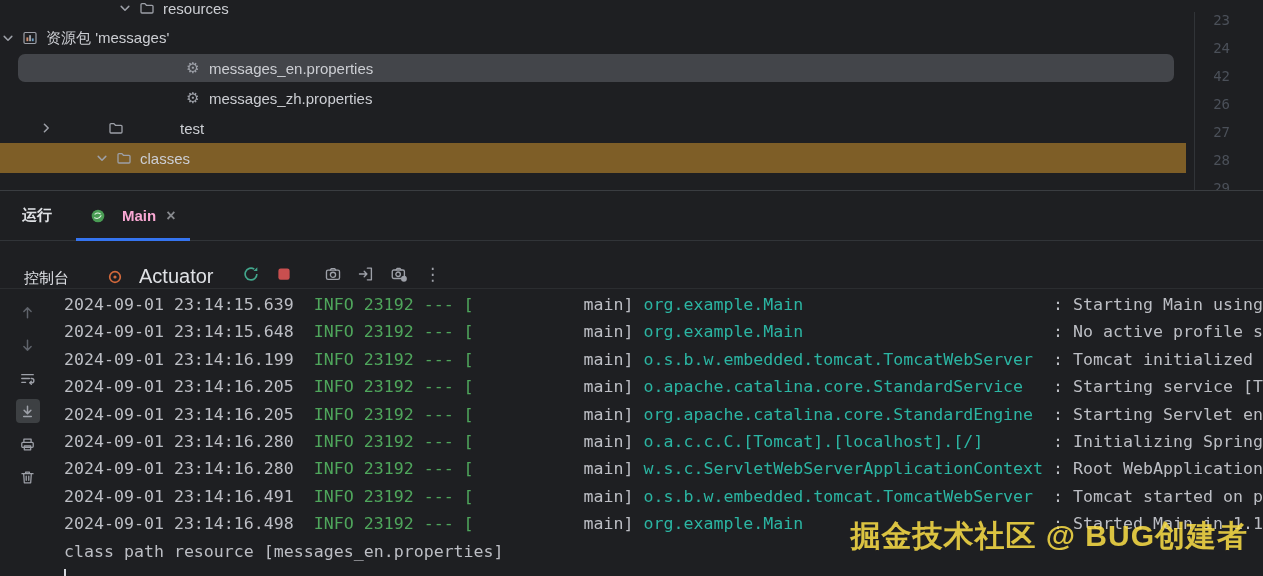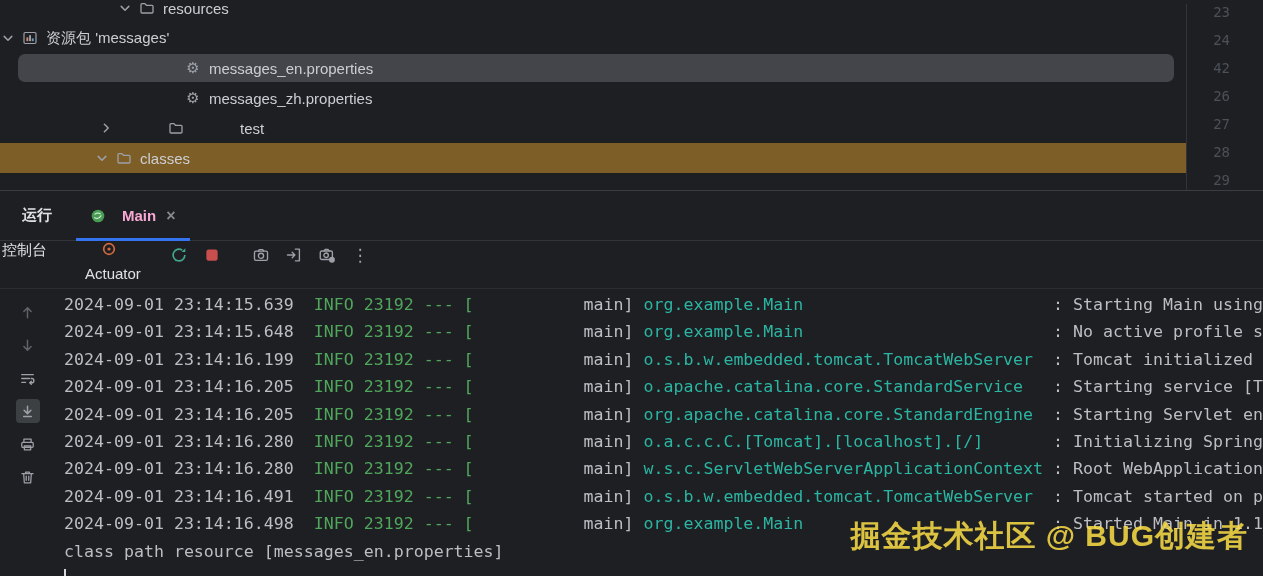--- a/index.html
+++ b/index.html
@@ -12,36 +12,36 @@
   .tree{position:absolute;top:0;left:0;right:77px;bottom:0;overflow:hidden;}
   .tree-rows{margin-top:-7px;}
   .tree-row{height:30px;display:flex;align-items:center;position:relative;z-index:0;cursor:default;}
   .tree-row.sel-amber{background:var(--sel-amber,#7e5e27);}
   .tree-row.sel-gray::before{content:"";position:absolute;left:18px;right:12px;top:1px;bottom:1px;
       background:var(--sel-gray,#43454a);border-radius:7px;z-index:-1;}
   .chevron{width:22px;height:16px;display:inline-flex;align-items:center;flex-shrink:0;color:#9da0a8;}
   .t-icon{width:16px;height:16px;margin-right:8px;display:inline-flex;align-items:center;justify-content:center;flex-shrink:0;}
   .t-label{font-size:15px;color:#ccced3;white-space:nowrap;}
   .gear{font-size:15px;color:#9da0a8;line-height:1;font-family:"DejaVu Sans",sans-serif;}
-  .gutter{position:absolute;top:4px;right:0;width:77px;height:100%;border-left:1px solid #313438;}
+  .gutter{position:absolute;top:12px;right:0;width:69px;height:100%;border-left:1px solid #313438;}
   .gutter-nums{margin-top:-6px;padding-right:33px;text-align:right;font-family:"DejaVu Sans Mono",monospace;
       font-size:14px;line-height:28px;color:var(--linenum,#4b5059);}
 
   
   .run-panel{position:absolute;top:190px;left:0;right:0;bottom:0;border-top:1px solid #3a3d41;background:var(--bg,#1e1f22);}
   .tab-row{height:50px;display:flex;align-items:stretch;padding-left:22px;border-bottom:1px solid #313438;font-weight:bold;}
   .panel-label{align-self:center;font-size:15px;margin-right:24px;color:#dfe1e5;}
   .run-tab{display:flex;align-items:center;gap:8px;padding:0 14px;position:relative;cursor:default;}
   .run-tab.active::after{content:"";position:absolute;left:0;right:0;bottom:-1px;height:3px;background:var(--accent,#3574f0);}
   .run-tab .tab-label{font-size:15px;color:#f9a8d4;}
   .tab-close{color:#87898e;font-size:16px;margin-left:2px;cursor:pointer;}
 
-  .toolbar-row{height:48px;display:flex;align-items:flex-start;padding-left:2px;border-bottom:1px solid #2b2d30;}
+  .toolbar-row{height:48px;display:flex;align-items:flex-end;padding-left:24px;border-bottom:1px solid #2b2d30;}
   .console-tab{font-size:15px;margin-right:38px;color:#dfe1e5;cursor:pointer;}
-  .actuator-tab{display:flex;align-items:center;gap:8px;font-size:15px;margin-right:24px;color:#dfe1e5;cursor:pointer;flex-direction:column;}
+  .actuator-tab{display:flex;align-items:center;gap:8px;font-size:20px;margin-right:24px;color:#dfe1e5;cursor:pointer;}
   .toolbar-actions{display:flex;align-items:center;}
   .tb-btn{width:28px;height:28px;display:flex;align-items:center;justify-content:center;border-radius:4px;
       margin-right:5px;color:#9da0a8;cursor:pointer;}
   .tb-btn.gap-left{margin-left:16px;}
   .kebab{font-size:17px;color:#9da0a8;line-height:1;font-family:"DejaVu Sans",sans-serif;}
 
   
   .console-area{position:absolute;top:98px;left:0;right:0;bottom:0;}
   .left-strip{position:absolute;top:0;left:0;width:55px;bottom:0;display:flex;flex-direction:column;
       align-items:center;padding-top:11px;gap:9px;}
@@ -103,21 +103,21 @@
             </span>
             <span class="t-label">messages_en.properties</span>
           </div>
           <div class="tree-row" style="padding-left: 163px;">
             <span class="chevron"></span>
             <span class="t-icon">
               <span class="gear">⚙</span>
             </span>
             <span class="t-label">messages_zh.properties</span>
           </div>
-          <div class="tree-row" style="padding-left: 98px; gap: 48px;">
+          <div class="tree-row" style="padding-left: 38px; gap: 48px;">
             <span class="chevron">
               <svg viewBox="0 0 16 16" width="16" height="16">
                 <path d="M6.4 4.2L10.2 8l-3.8 3.8" fill="none" stroke="currentColor" stroke-linecap="round" stroke-linejoin="round" stroke-width="1.5"></path>
               </svg>
             </span>
             <span class="t-icon">
               <svg viewBox="0 0 16 16" width="16" height="16" style="color:#9da0a8">
                 <path d="M2 4.6c0-.55.45-1 1-1h2.9l1.5 1.7h5.6c.55 0 1 .45 1 1v5.7c0 .55-.45 1-1 1H3c-.55 0-1-.45-1-1z" fill="none" stroke="currentColor" stroke-linecap="round" stroke-linejoin="round" stroke-width="1.3"></path>
               </svg>
             </span>

